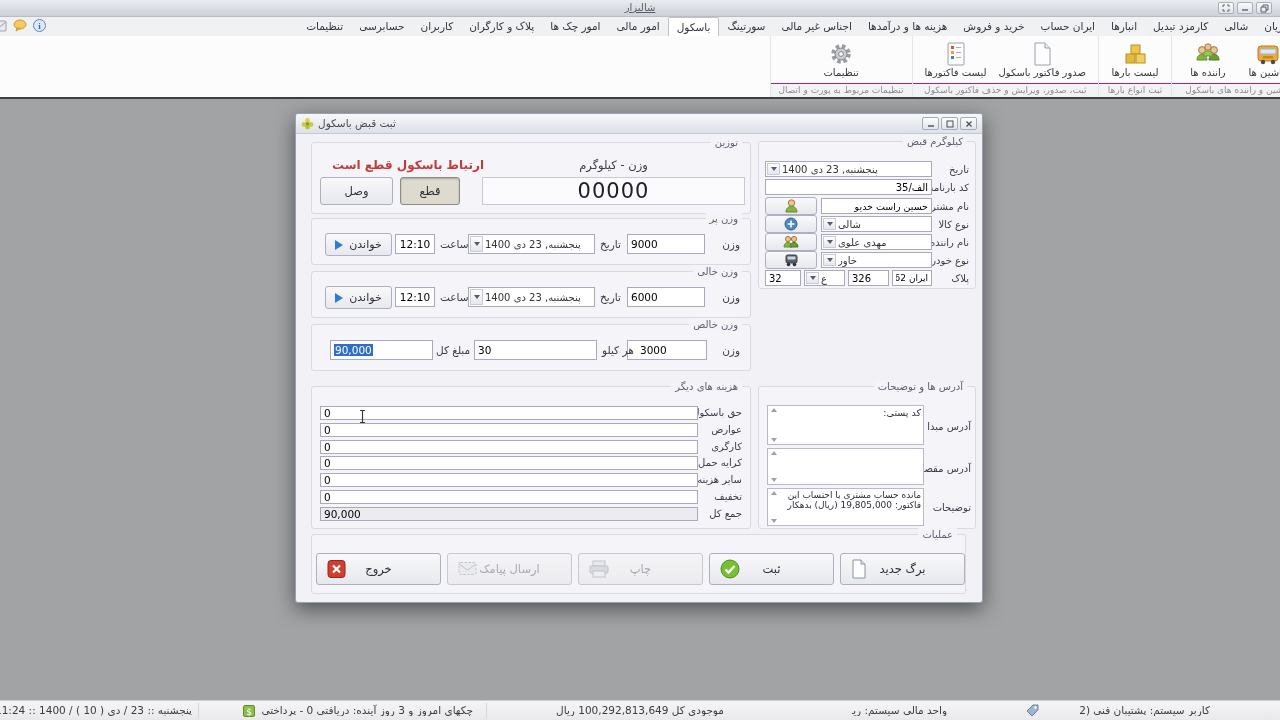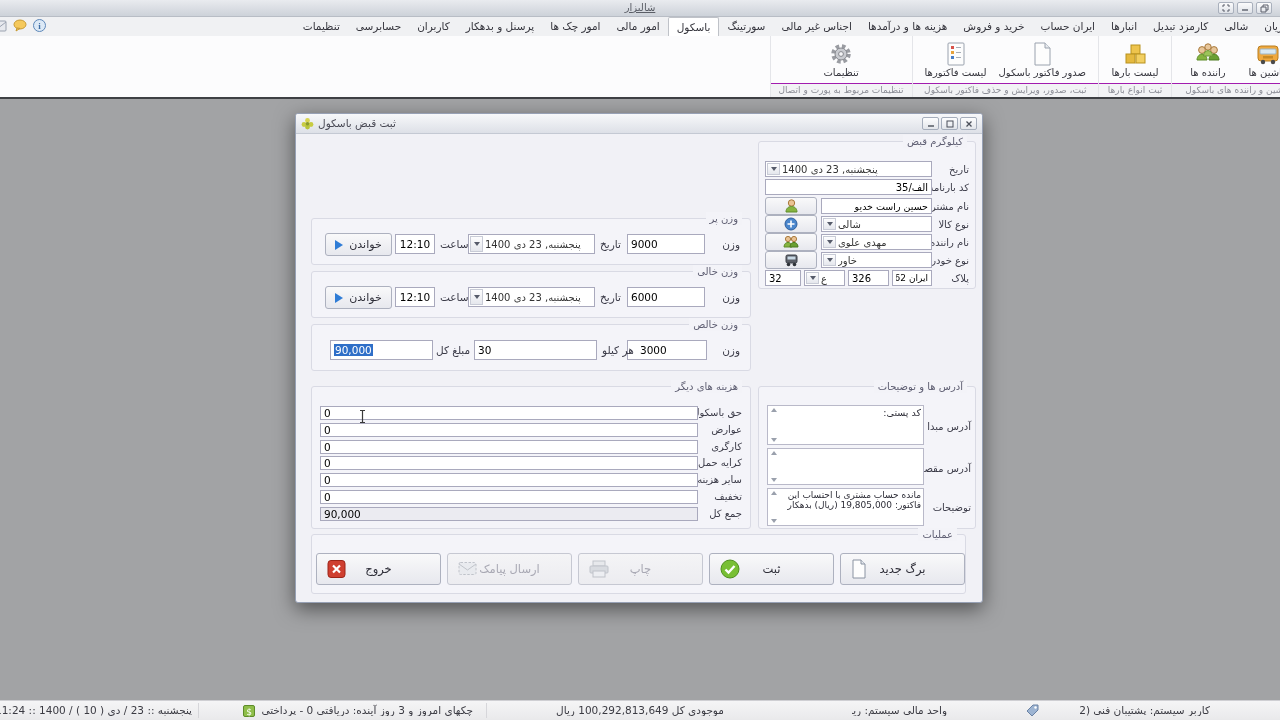--- a/index.html
+++ b/index.html
@@ -156,21 +156,21 @@
     <div class="menu-item">کارمزد تبدیل</div>
     <div class="menu-item">انبارها</div>
     <div class="menu-item">ایران حساب</div>
     <div class="menu-item">خرید و فروش</div>
     <div class="menu-item">هزینه ها و درآمدها</div>
     <div class="menu-item">اجناس غیر مالی</div>
     <div class="menu-item">سورتینگ</div>
     <div class="menu-item sel">باسکول</div>
     <div class="menu-item">امور مالی</div>
     <div class="menu-item">امور چک ها</div>
-    <div class="menu-item">پرسنل و بدهکار</div>
+    <div class="menu-item">پلاک و کارگران</div>
     <div class="menu-item">کاربران</div>
     <div class="menu-item">حسابرسی</div>
     <div class="menu-item">تنظیمات</div>
   </div>
 </div>
 
 <div class="ribbon">
   <div class="rgroups">
     <div class="rgroup">
       <div class="rbtns">
@@ -286,20 +286,32 @@
           </svg>
         </div>
       <div class="dbtn">
           <svg width="8" height="8">
             <path d="M1.5 1.5l5 5M6.5 1.5l-5 5" stroke="#4a4f5a" stroke-width="1.3"></path>
           </svg>
         </div>
     </div>
   </div>
 
+  <div class="grp" style="left:15px;top:28px;width:440px;height:72px">
+    <span class="cap">توزین</span>
+    <span class="red-status">ارتباط باسکول قطع است</span>
+    <span class="unit-lbl">وزن - کیلوگرم</span>
+    <div class="display">00000</div>
+    <div class="btn" style="left:8px;top:34px;width:73px;height:28px">
+      <span>وصل</span>
+    </div>
+    <div class="btn pressed" style="left:88px;top:34px;width:60px;height:28px">
+      <span>قطع</span>
+    </div>
+  </div>
 
   <div class="grp" style="left:15px;top:104px;width:440px;height:47px">
     <span class="cap">وزن پر</span>
     <span class="lbl" style="right:10px;top:19px">وزن</span>
     <input class="inp ltr" style="left: 315px; top: 15px; width: 78px; height: 20px;" value="9000">
     <span class="lbl" style="left:288px;top:19px">تاریخ</span>
     <div class="combo" style="left:156px;top:15px;width:127px;height:20px">
       <span class="cval">پنجشنبه, 23 دی 1400</span>
       <span class="cbtn">
           <span class="tri-d"></span>

